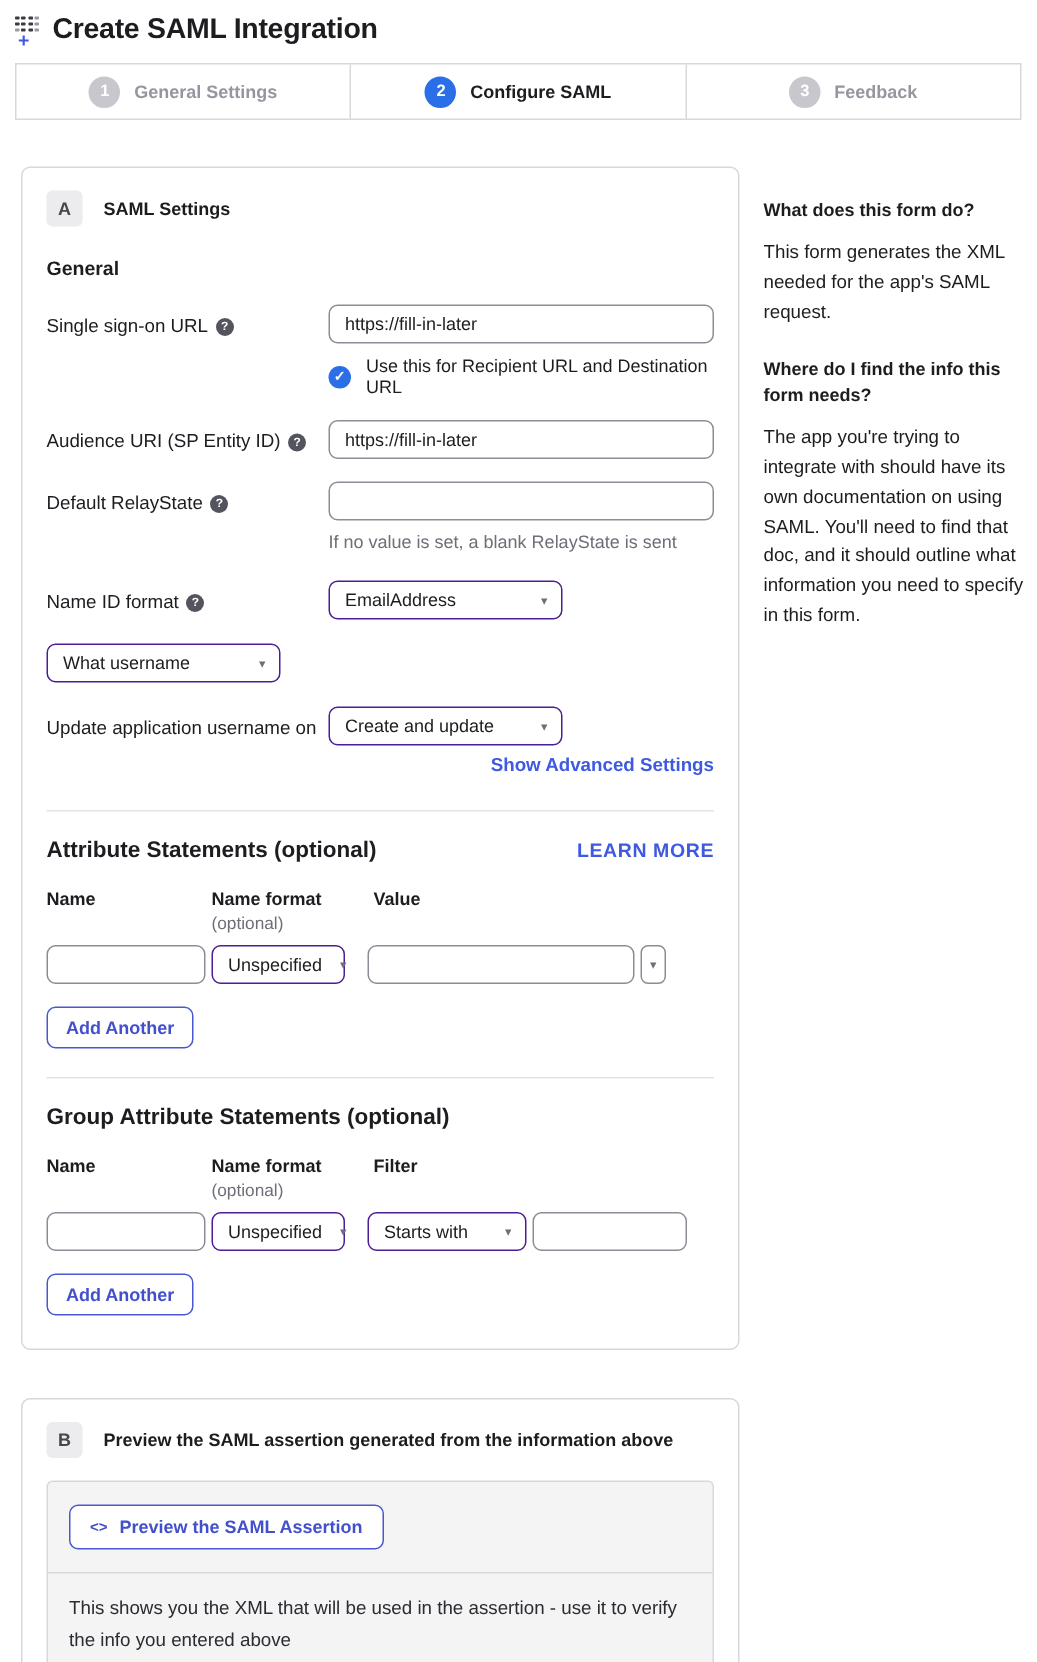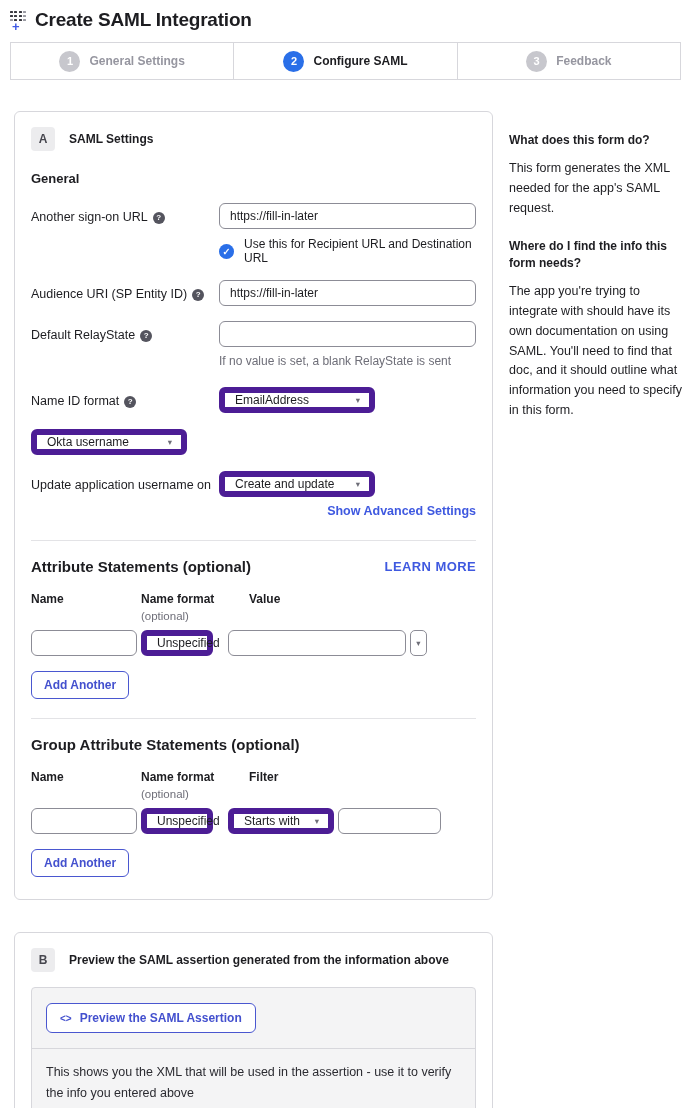--- a/index.html
+++ b/index.html
@@ -78,21 +78,21 @@
   .check-row { display: flex; align-items: center; gap: 10px; margin-top: 8px; }
   .checkbox {
     width: 15px; height: 15px; border-radius: 50%; background: #2a6fe8;
     color: #fff; font-size: 9.5px; font-weight: 700;
     display: flex; align-items: center; justify-content: center; cursor: pointer; flex: 0 0 auto;
   }
   .check-label { font-size: 12px; }
   .hint { font-size: 12px; color: #6e6e78; margin-top: 7px; }
 
   .select {
-    width: 156px; height: 26px; border: 6px solid #4c1d95; border-radius: 6px;
+    width: 156px; height: 26px; border: 1px solid #4c1d95; border-radius: 6px;
     background: #fff; display: flex; align-items: center; justify-content: space-between;
     padding: 0 9px 0 10px; font-size: 12px; cursor: pointer;
   }
   .caret { color: #6e6e78; font-size: 8.5px; line-height: 1; }
 
   .advanced { text-align: right; margin: 4px 0 21px; font-weight: bold; }
   a.link { color: #3f59e0; font-size: 12.5px; text-decoration: none; cursor: pointer; }
 
   hr.div { border: none; border-top: 1px solid #e3e3e6; margin: 0; }
 
@@ -102,21 +102,21 @@
   a.learn {
     font-size: 13px; font-weight: 600; letter-spacing: 0.4px;
     color: #3f59e0; text-decoration: none; cursor: pointer;
   }
   .cols { display: flex; font-size: 12px; font-weight: 700; margin-bottom: 8px; }
   .col-name { width: 110px; }
   .col-fmt { width: 108px; }
   .opt { display: block; font-weight: 400; color: #6e6e78; font-size: 11.5px; margin-top: 4px; }
   .attr-row { display: flex; align-items: flex-start; }
   input.name-in { width: 106px; }
-  .select.fmt { width: 72px; margin-left: 4px; gap: 12px; }
+  .select.fmt { width: 89px; margin-left: 4px; gap: 12px; }
   input.value-in { width: 178px; margin-left: 15px; }
   .caret-btn {
     width: 17px; height: 26px; margin-left: 4px;
     border: 1px solid #8c8c96; border-radius: 5px; background: #fff;
     display: flex; align-items: center; justify-content: center; cursor: pointer;
     padding: 0;
   }
   .select.filter { width: 106px; margin-left: 15px; }
   input.filter-in { width: 103px; margin-left: 4px; }
 
@@ -193,21 +193,21 @@
       <section class="card">
         <div class="section-head">
           <span class="badge">A</span>
           <span class="section-title">SAML Settings</span>
         </div>
 
         <h3 class="sub">General</h3>
 
         <div class="frow">
           <div class="flabel">
-            <span>Another sign-on URL</span><span class="help">?</span>
+            <span>Single sign-on URL</span><span class="help">?</span>
           </div>
           <div class="ctrl">
             <input class="text" type="text" value="https://fill-in-later" style="">
             <div class="check-row">
               <span class="checkbox">
                   <span>✓</span>
                 </span>
               <span class="check-label">Use this for Recipient URL and Destination URL</span>
             </div>
           </div>
@@ -240,21 +240,21 @@
             <div class="select">
               <span>EmailAddress</span>
               <span class="caret">▾</span>
             </div>
           </div>
         </div>
 
         <div class="frow" style="margin-bottom:16px">
           <div class="ctrl">
             <div class="select">
-              <span>Okta username</span>
+              <span>What username</span>
               <span class="caret">▾</span>
             </div>
           </div>
         </div>
 
         <div class="frow" style="margin-bottom:4px">
           <div class="flabel">
             <span>Update application username on</span>
           </div>
           <div class="ctrl">

